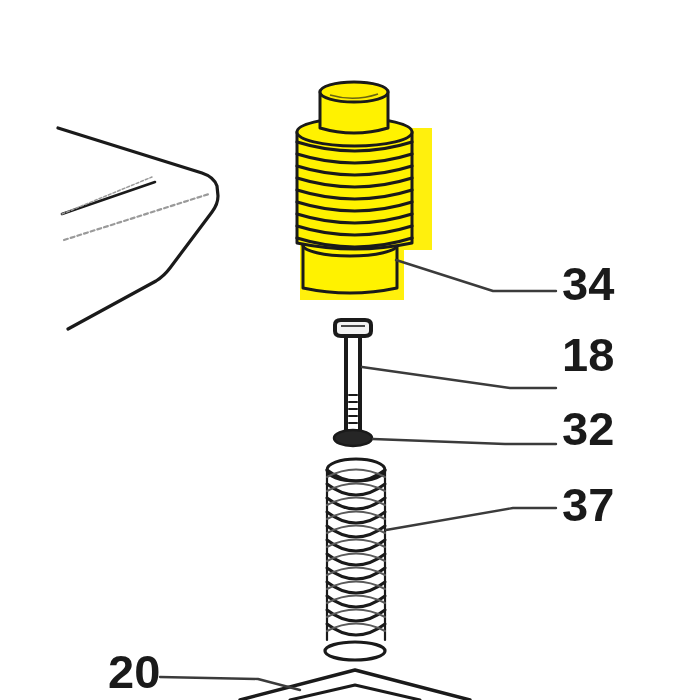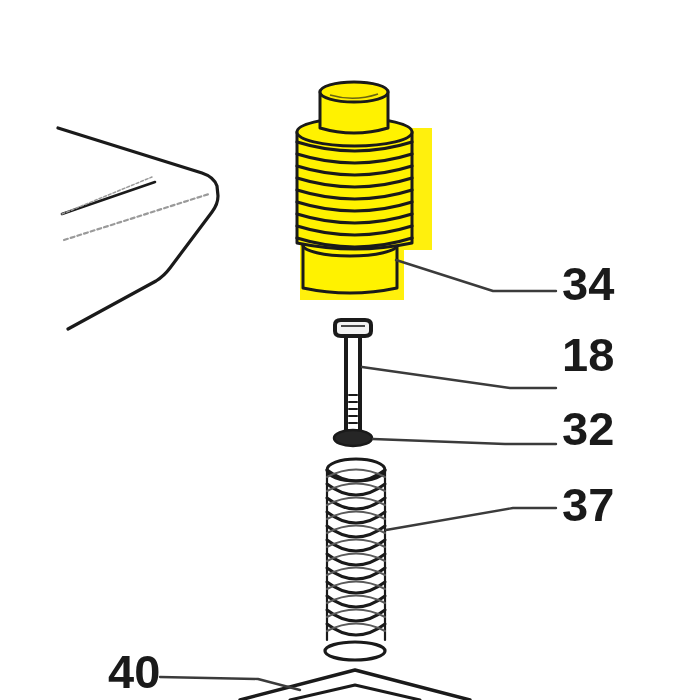--- a/index.html
+++ b/index.html
@@ -159,15 +159,15 @@
   </svg>
 
   <div class="callout-label" style="left:562px; top:265px;">34</div>
 
   <div class="callout-label" style="left:562px; top:336px;">18</div>
 
   <div class="callout-label" style="left:562px; top:410px;">32</div>
 
   <div class="callout-label" style="left:562px; top:486px;">37</div>
 
-  <div class="callout-label" style="left:108px; top:653px;">40</div>
+  <div class="callout-label" style="left:108px; top:653px;">20</div>
 
 </div>
 
 </body></html>

